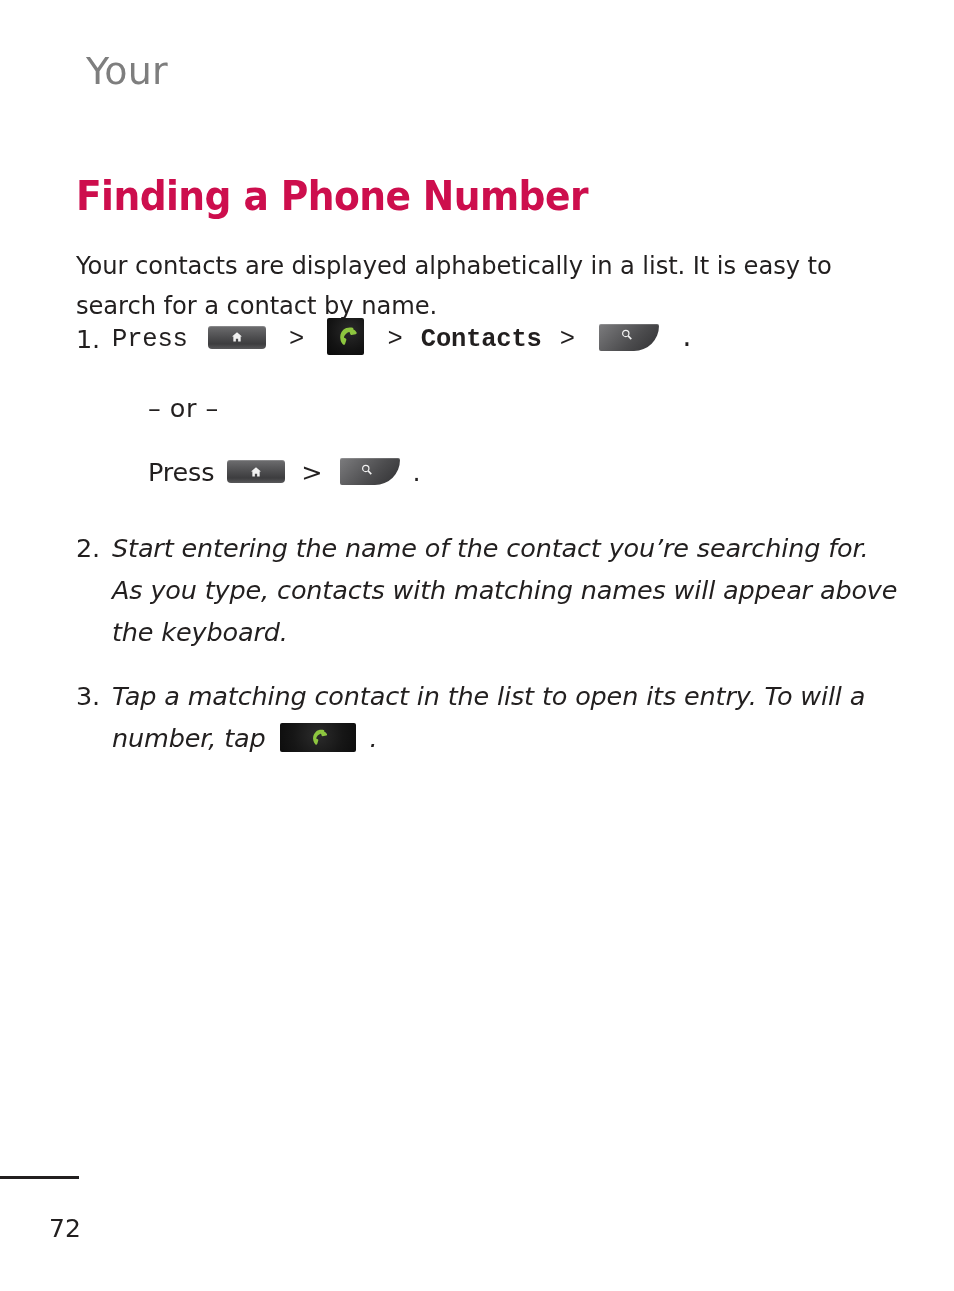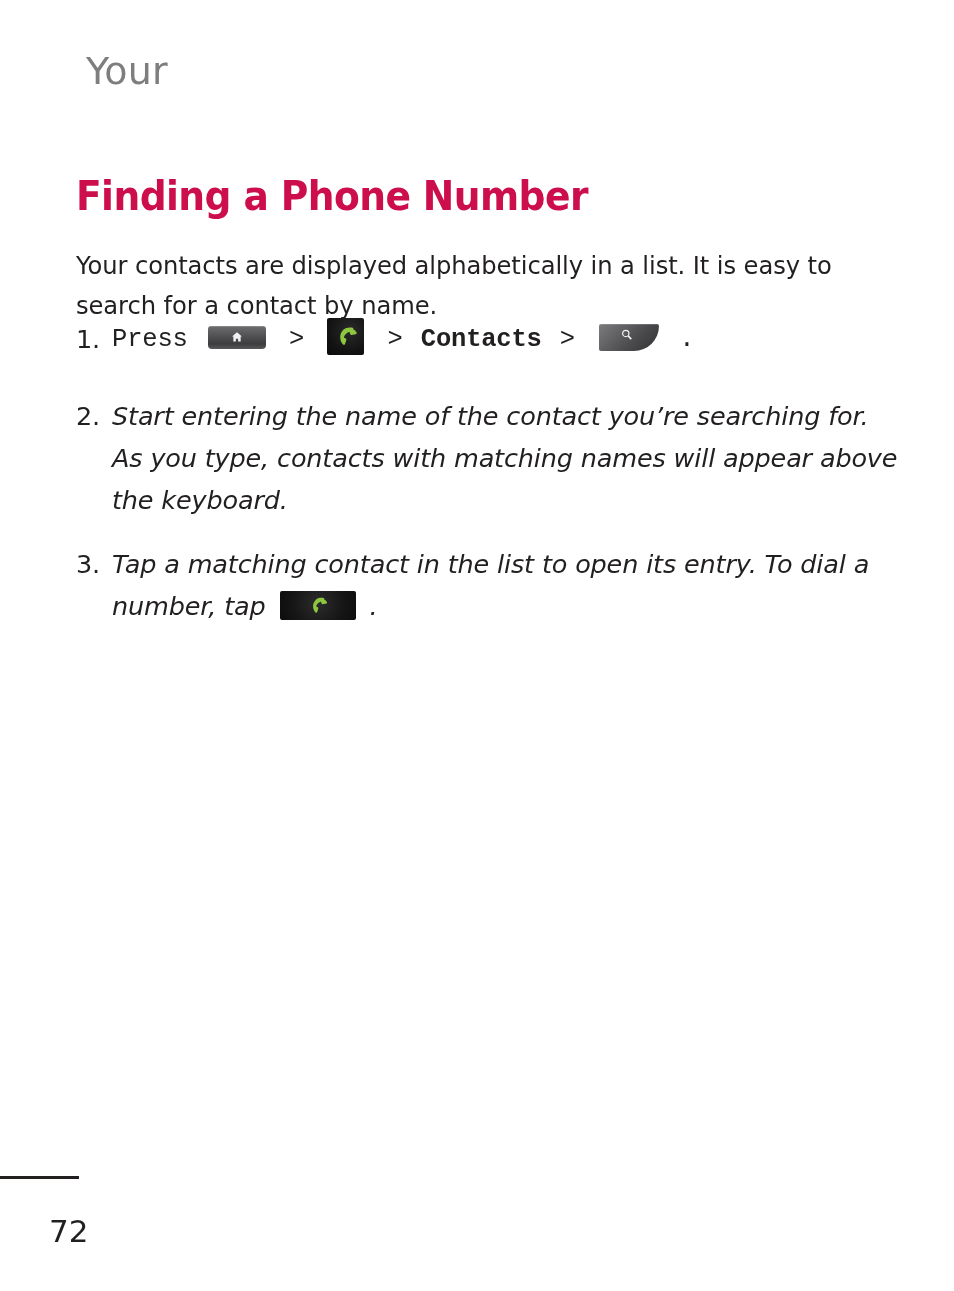--- a/index.html
+++ b/index.html
@@ -214,21 +214,21 @@
     top: 1176px;
     width: 79px;
     height: 3px;
     background: #221f1f;
   }
   .page-number {
     position: absolute;
     left: 49px;
     top: 1216px;
     font-family: "DejaVu Sans", sans-serif;
-    font-size: 31px;
+    font-size: 25px;
     color: #221f1f;
     line-height: 1;
   }
 </style>
 </head>
 <body>
 
 <div class="page">
 
   <div class="running-header">Your</div>
@@ -271,31 +271,55 @@
         <span class="key key-search">
           <svg class="glyph" viewBox="0 0 16 16">
             <circle cx="6.6" cy="6.2" r="3.6" fill="none" stroke="#ffffff" stroke-width="1.4" opacity="0.92"></circle>
             <line x1="9.3" y1="9.0" x2="12.9" y2="12.7" stroke="#ffffff" stroke-width="1.8" opacity="0.92"></line>
           </svg>
         </span>
 
         <span>.</span>
       </span>
 
+      <div class="alt-block">
+        <div class="alt-or">– or –</div>
+
+        <div class="alt-press">
+          <span>Press</span>
+
+          <span class="key key-home">
+            <svg class="glyph" viewBox="0 0 16 16">
+              <path d="M8 2.3 L1.9 7.4 h1.6 v6.1 h3.1 v-3.5 h2.8 v3.5 h3.1 V7.4 h1.6 Z" fill="#ffffff" opacity="0.92"></path>
+            </svg>
+          </span>
+
+          <span class="sep">&gt;</span>
+
+          <span class="key key-search">
+            <svg class="glyph" viewBox="0 0 16 16">
+              <circle cx="6.6" cy="6.2" r="3.6" fill="none" stroke="#ffffff" stroke-width="1.4" opacity="0.92"></circle>
+              <line x1="9.3" y1="9.0" x2="12.9" y2="12.7" stroke="#ffffff" stroke-width="1.8" opacity="0.92"></line>
+            </svg>
+          </span>
+
+          <span>.</span>
+        </div>
+      </div>
     </div>
 
     <div class="step" style="margin-top:34px;">
       <span class="marker">2.</span>
       <span class="step-wrap">Start entering the name of the contact you’re searching for. As you type, contacts with matching names will appear above the keyboard.</span>
     </div>
 
     <div class="step" style="margin-top:22px;">
       <span class="marker">3.</span>
       <span class="step-wrap">
-        <span>Tap a matching contact in the list to open its entry. To dial a number, tap</span>
+        <span>Tap a matching contact in the list to open its entry. To will a number, tap</span>
 
         
         <span class="key icon-phone-bar">
           <svg class="glyph" viewBox="0 0 32 32">
             <path d="M24.6 5.2c-4.1-1.1-8.6-0.6-11.8 2.3-3.4 3.1-4.4 8-3.2 12.3 0.5 1.9 1.5 3.7 2.9 5.1 0.8 0.8 2.1 0.3 2.4-0.7l1.5-4.6c0.2-0.7-0.1-1.4-0.7-1.7l-1.7-0.9c-0.4-0.2-0.6-0.7-0.4-1.1 1.1-2.6 3.2-4.7 5.9-5.7 0.4-0.2 0.9 0.1 1 0.5l0.5 1.8c0.2 0.7 0.9 1.1 1.6 1l4.8-0.9c1.1-0.2 1.6-1.4 1-2.3-0.9-1.4-2.2-2.6-3.8-3.4z" fill="#8dc63f"></path>
           </svg>
         </span>
 
         <span>.</span>
       </span>

